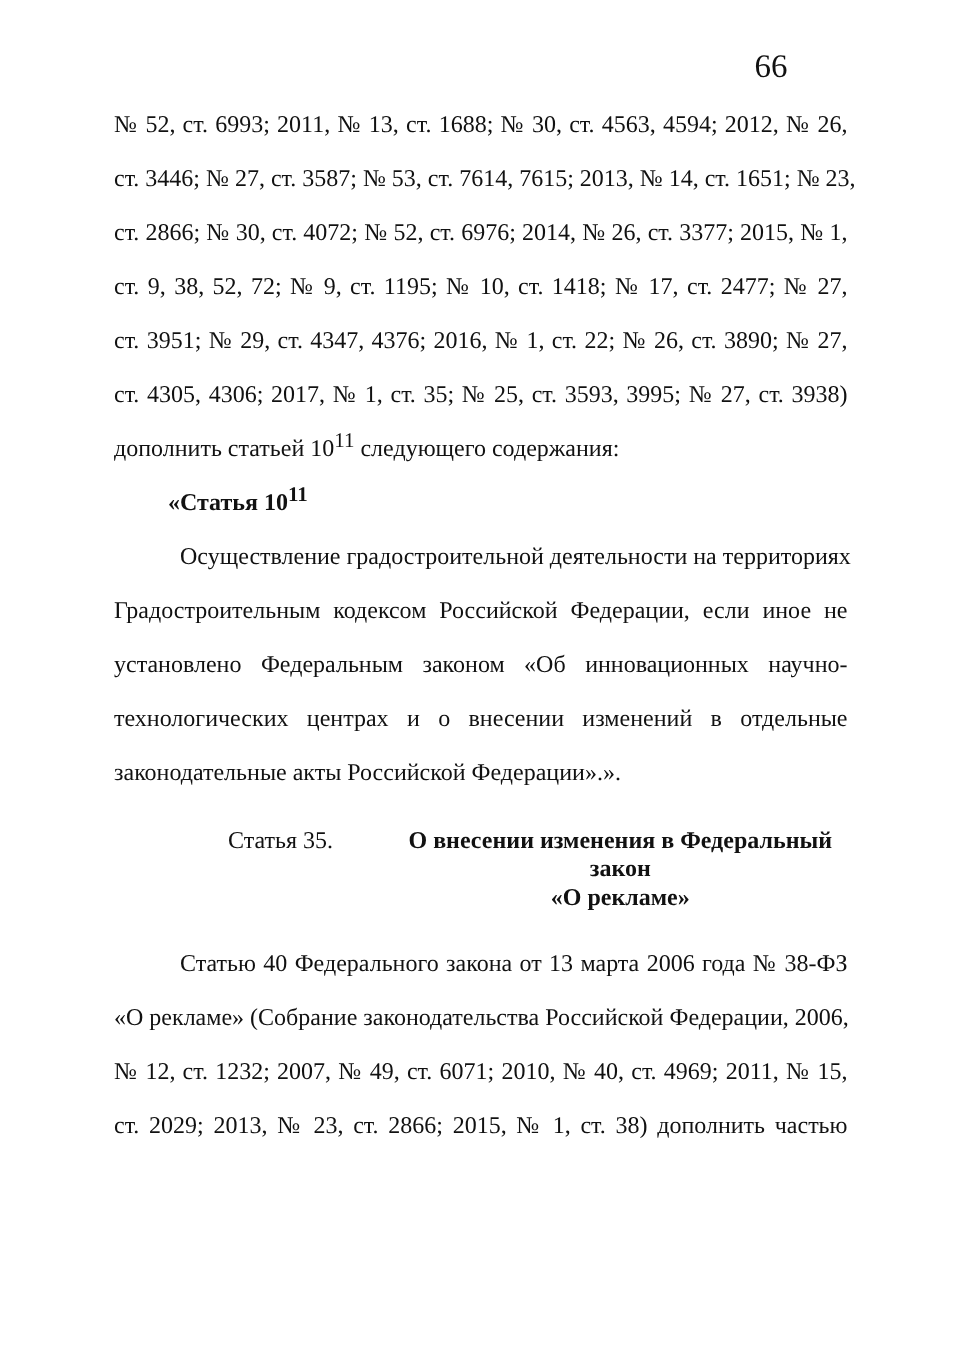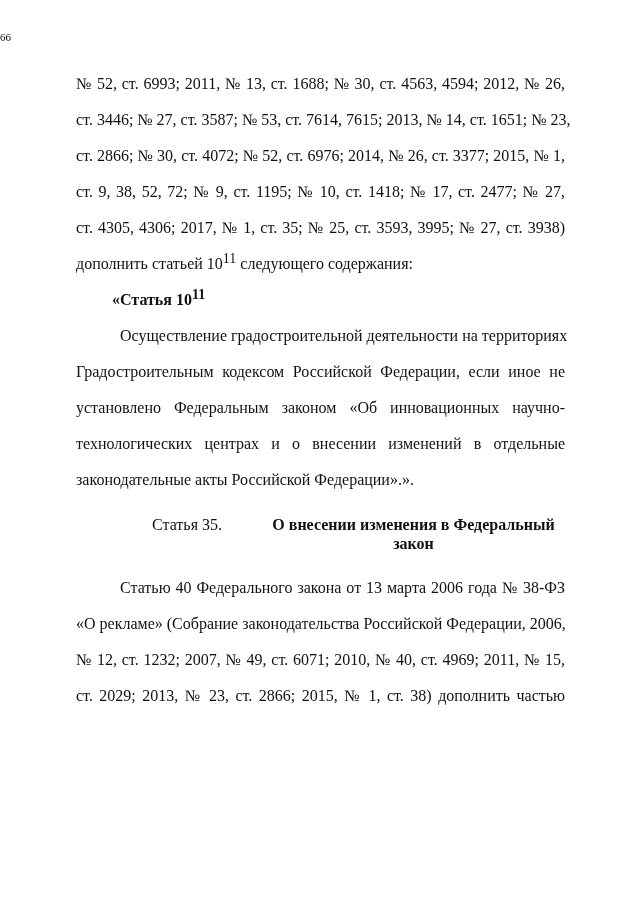--- a/index.html
+++ b/index.html
@@ -3,21 +3,21 @@
 <meta charset="utf-8">
 <style>
   html, body { margin: 0; padding: 0; background: #ffffff; }
   body {
     width: 640px; height: 905px; position: relative; overflow: hidden;
     font-family: "Liberation Serif", "DejaVu Serif", serif;
     color: #111111;
   }
   .page-number {
     position: absolute; top: 31px; left: 0; width: 525px;
-    text-align: left; font-size: 11px;
+    text-align: right; font-size: 22px;
   }
   .body-text {
     position: absolute; left: 76px; width: 489px; top: 66px;
     font-size: 16px; line-height: 36px;
   }
   .jline {
     display: block; text-align: justify; text-align-last: justify;
     white-space: nowrap;
   }
   .jline.last { text-align: left; text-align-last: left; }
@@ -37,33 +37,35 @@
 </head>
 <body>
 
 <div class="page-number">66</div>
 
 <div class="body-text">
   <span class="jline">№ 52, ст. 6993; 2011, № 13, ст. 1688; № 30, ст. 4563, 4594; 2012, № 26,</span>
   <span class="jline">ст. 3446; № 27, ст. 3587; № 53, ст. 7614, 7615; 2013, № 14, ст. 1651; № 23,</span>
   <span class="jline">ст. 2866; № 30, ст. 4072; № 52, ст. 6976; 2014, № 26, ст. 3377; 2015, № 1,</span>
   <span class="jline">ст. 9, 38, 52, 72; № 9, ст. 1195; № 10, ст. 1418; № 17, ст. 2477; № 27,</span>
+  <span class="jline">ст. 3951; № 29, ст. 4347, 4376; 2016, № 1, ст. 22; № 26, ст. 3890; № 27,</span>
   <span class="jline">ст. 4305, 4306; 2017, № 1, ст. 35; № 25, ст. 3593, 3995; № 27, ст. 3938)</span>
   <span class="jline last"><span>дополнить статьей 10</span><sup>11</sup><span> следующего содержания:</span></span>
 
   <span class="article-title"><span>«Статья 10</span><sup>11</sup></span>
 
   <span class="jline indent">Осуществление градостроительной деятельности на территориях</span>
   <span class="jline">Градостроительным кодексом Российской Федерации, если иное не</span>
   <span class="jline">установлено Федеральным законом «Об инновационных научно-</span>
   <span class="jline">технологических центрах и о внесении изменений в отдельные</span>
   <span class="jline last">законодательные акты Российской Федерации».».</span>
 
   <div class="section-heading">
     <span class="label">Статья 35.</span>
     <span class="title">О внесении изменения в Федеральный закон</span>
+    <span class="title2">«О рекламе»</span>
   </div>
 
   <span class="jline indent">Статью 40 Федерального закона от 13 марта 2006 года № 38-ФЗ</span>
   <span class="jline">«О рекламе» (Собрание законодательства Российской Федерации, 2006,</span>
   <span class="jline">№ 12, ст. 1232; 2007, № 49, ст. 6071; 2010, № 40, ст. 4969; 2011, № 15,</span>
   <span class="jline">ст. 2029; 2013, № 23, ст. 2866; 2015, № 1, ст. 38) дополнить частью</span>
 </div>
 
 </body></html>

